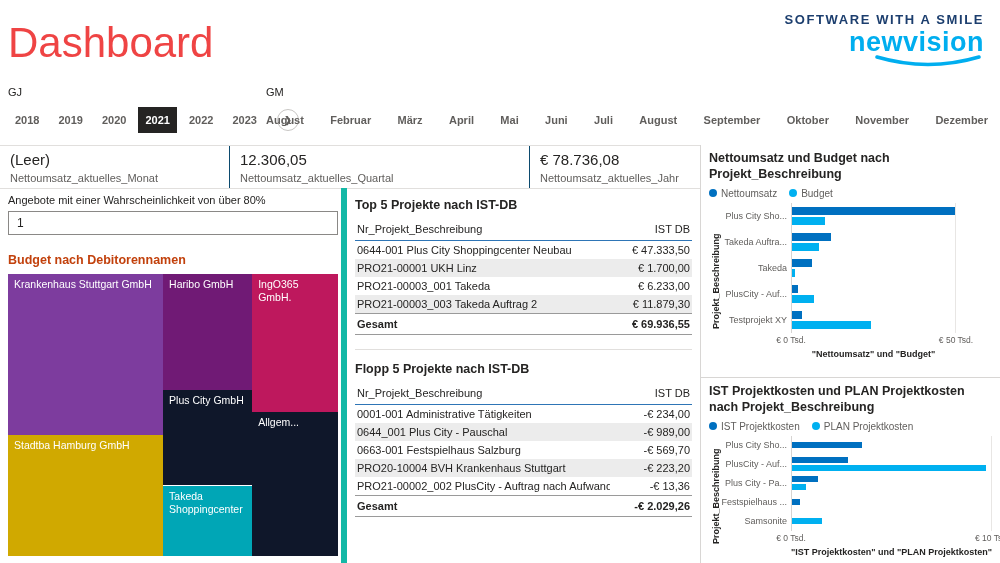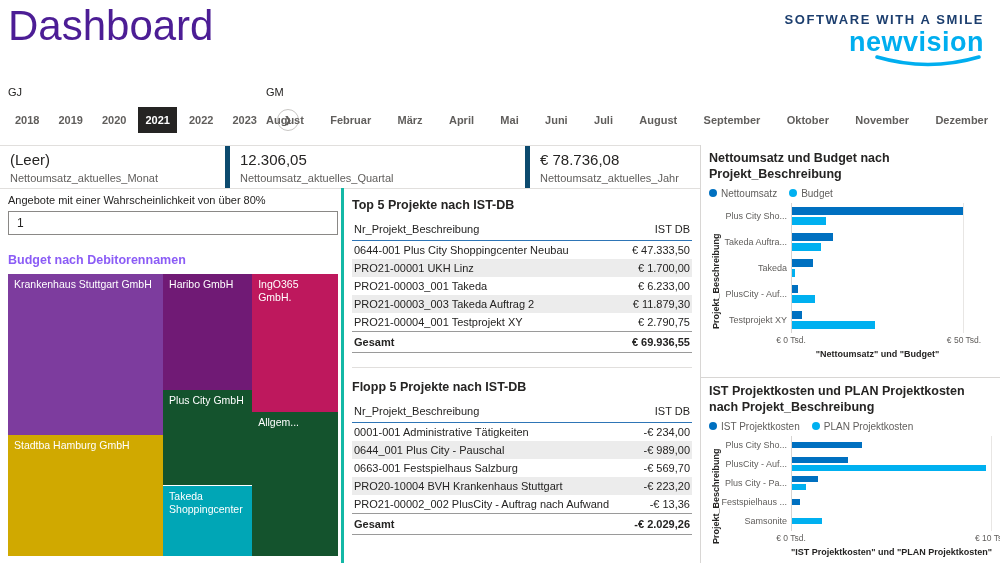--- a/index.html
+++ b/index.html
@@ -1,20 +1,20 @@
 <!DOCTYPE html>
 <html><head>
 <meta charset="utf-8">
 <style>
   html,body{margin:0;padding:0;background:#fff;}
   .canvas{position:relative;width:1000px;height:563px;background:#fff;overflow:hidden;
           font-family:"Liberation Sans",sans-serif;color:#252423;}
 
   
-  .page-title{position:absolute;top:2px;left:8px;font-size:42px;font-weight:300;color:#4c1d95;}
+  .page-title{position:absolute;top:19px;left:8px;font-size:42px;font-weight:300;color:#ef4444;}
   .brand{position:absolute;top:12px;right:16px;text-align:right;}
   .brand-tagline{font-size:13px;font-weight:700;letter-spacing:1.6px;color:#1C3E6E;margin-bottom:2px;}
   .brand-name{font-size:27px;font-weight:700;color:#00AEEF;line-height:1;letter-spacing:.5px;}
   .brand-smile svg{display:block;margin-left:auto;margin-top:-1px;}
 
   
   .slicers{position:absolute;top:86px;left:8px;right:12px;display:flex;}
   .slicer-label{font-size:11px;color:#252423;margin-bottom:9px;}
   .year-slicer{width:252px;flex:none;}
   .slicer-options{display:flex;align-items:center;font-weight:bold;}
@@ -22,52 +22,52 @@
   .slicer-option.selected{background:#252423;color:#fff;}
   .slicer-arrow{width:20px;height:20px;border:1px solid #C8C6C4;border-radius:50%;display:flex;
                 align-items:center;justify-content:center;font-size:9px;color:#605E5C;margin-left:8px;cursor:pointer;flex:none;}
   .month-slicer{flex:1;margin-left:6px;}
   .month-slicer .slicer-options{justify-content:space-between;}
   .month-slicer .slicer-option{padding:7px 0;font-size:11px;color:#605E5C;cursor:pointer;}
 
   
   .kpi-row{position:absolute;top:145px;left:0;width:700px;height:44px;display:flex;
            border-top:1px solid #E1DFDD;border-bottom:1px solid #E1DFDD;box-sizing:border-box;}
-  .kpi-card{padding:5px 10px 0 10px;border-right:5px solid #0c4a6e;box-sizing:border-box;}
+  .kpi-card{padding:5px 10px 0 10px;border-right:1px solid #0c4a6e;box-sizing:border-box;}
   .kpi-card:nth-child(1){width:230px;}
   .kpi-card:nth-child(2){width:300px;}
   .kpi-card:nth-child(3){flex:1;border-right:none;}
   .kpi-value{font-size:15px;color:#252423;margin-bottom:4px;}
   .kpi-label{font-size:11px;color:#605E5C;}
 
   
   .left-col{position:absolute;left:8px;top:194px;width:298px;}
   .angebote-label{font-size:11px;color:#252423;}
   .angebote-value{margin-top:5px;width:312px;height:20px;border:1px solid #8A8886;font-size:12px;
                   padding:1px 8px;display:flex;align-items:center;color:#252423;}
-  .treemap-title{margin-top:18px;font-size:12.5px;font-weight:600;color:#8b5cf6;}
+  .treemap-title{margin-top:18px;font-size:12.5px;font-weight:600;color:#c2410c;}
   .treemap{position:relative;margin-top:7px;width:330px;height:282px;}
   .tm-block{position:absolute;overflow:hidden;cursor:pointer;}
   .tm-label{display:block;padding:4px 6px;font-size:10.5px;color:#fff;line-height:1.25;}
 
   
-  .mid-col{position:absolute;left:341px;top:188px;width:359px;height:375px;border-left:3px solid #14b8a6;
+  .mid-col{position:absolute;left:341px;top:188px;width:359px;height:375px;border-left:6px solid #14b8a6;
            padding:10px 8px 0 8px;box-sizing:border-box;}
   .table-title{font-size:12.5px;font-weight:600;margin-bottom:8px;color:#252423;}
   .data-table{width:100%;border-collapse:collapse;font-size:11px;table-layout:fixed;}
   .data-table th{text-align:left;font-weight:400;color:#252423;border-bottom:1px solid #2E75B6;padding:3px 2px 5px 2px;}
   .data-table th.val,.data-table td.val{text-align:right;width:78px;}
   .data-table td{padding:3px 2px;color:#252423;white-space:nowrap;overflow:hidden;}
   .data-table tr.alt{background:#ECECEC;}
   .data-table tr.total-row td{font-weight:700;border-top:1px solid #9A9A9A;border-bottom:1px solid #9A9A9A;padding:4px 2px;}
   .table-section + .table-section{margin-top:14px;padding-top:12px;border-top:1px solid #E1DFDD;}
 
   
   .right-col{position:absolute;left:700px;top:145px;width:300px;height:418px;border-left:1px solid #D8D6D4;box-sizing:border-box;}
-  .chart{padding:5px 0 0 8px;box-sizing:border-box;}
+  .chart{padding:5px 8px 0 8px;box-sizing:border-box;}
   .chart[data-chart="0"]{height:233px;border-bottom:1px solid #D8D6D4;--row-h:26px;--bar-h:8px;}
   .chart[data-chart="1"]{height:184px;--row-h:19px;--bar-h:6px;}
   .chart-title{font-size:12.5px;font-weight:600;line-height:1.3;color:#252423;padding-right:6px;}
   .legend{display:flex;gap:12px;margin:5px 0 4px 0;align-items:center;}
   .legend-item{display:flex;align-items:center;gap:4px;cursor:pointer;}
   .dot{width:8px;height:8px;border-radius:50%;}
   .legend-label{font-size:10px;color:#605E5C;}
   .chart-body{display:flex;}
   .y-title{width:14px;font-size:9px;font-weight:600;color:#252423;writing-mode:vertical-rl;
            transform:rotate(180deg);display:flex;align-items:center;justify-content:center;}
@@ -158,30 +158,30 @@
     <div class="treemap" id="treemap">
         <div class="tm-block" style="left: 0%; top: 0%; width: 47%; height: 57%; background: rgb(125, 60, 158);">
           <span class="tm-label">Krankenhaus Stuttgart GmbH</span>
         </div>
         <div class="tm-block" style="left: 0%; top: 57%; width: 47%; height: 43%; background: rgb(208, 169, 0);">
           <span class="tm-label">Stadtba Hamburg GmbH</span>
         </div>
         <div class="tm-block" style="left: 47%; top: 0%; width: 27%; height: 41%; background: #701a75;">
           <span class="tm-label">Haribo GmbH</span>
         </div>
-        <div class="tm-block" style="left: 47%; top: 41%; width: 27%; height: 34%; background: #14532d;">
+        <div class="tm-block" style="left: 47%; top: 41%; width: 27%; height: 34%; background: #0f172a;">
           <span class="tm-label">Plus City GmbH</span>
         </div>
         <div class="tm-block" style="left: 47%; top: 75%; width: 27%; height: 25%; background: rgb(0, 166, 182);">
           <span class="tm-label">Takeda Shoppingcenter</span>
         </div>
         <div class="tm-block" style="left: 74%; top: 0%; width: 26%; height: 49%; background: #be185d;">
           <span class="tm-label">IngO365 GmbH.</span>
         </div>
-        <div class="tm-block" style="left: 74%; top: 49%; width: 26%; height: 51%; background: #14532d;">
+        <div class="tm-block" style="left: 74%; top: 49%; width: 26%; height: 51%; background: #0f172a;">
           <span class="tm-label">Allgem...</span>
         </div>
       </div>
   </div>
 
   <div class="mid-col">
     <div class="table-section" data-table="0">
       <div class="table-title">Top 5 Projekte nach IST-DB</div>
       <table class="data-table">
         <thead>
@@ -199,24 +199,20 @@
               <td class="name">PRO21-00001 UKH Linz</td>
               <td class="val">€ 1.700,00</td>
             </tr>
             <tr class="row">
               <td class="name">PRO21-00003_001 Takeda</td>
               <td class="val">€ 6.233,00</td>
             </tr>
             <tr class="row alt">
               <td class="name">PRO21-00003_003 Takeda Auftrag 2</td>
               <td class="val">€ 11.879,30</td>
-            </tr>
-            <tr class="row">
-              <td class="name">PRO21-00004_001 Testprojekt XY</td>
-              <td class="val">€ 2.790,75</td>
             </tr>
             <tr class="total-row">
               <td class="name">Gesamt</td>
               <td class="val">€ 69.936,55</td>
             </tr>
           </tbody>
       </table>
     </div>
     <div class="table-section" data-table="1">
       <div class="table-title">Flopp 5 Projekte nach IST-DB</div>

